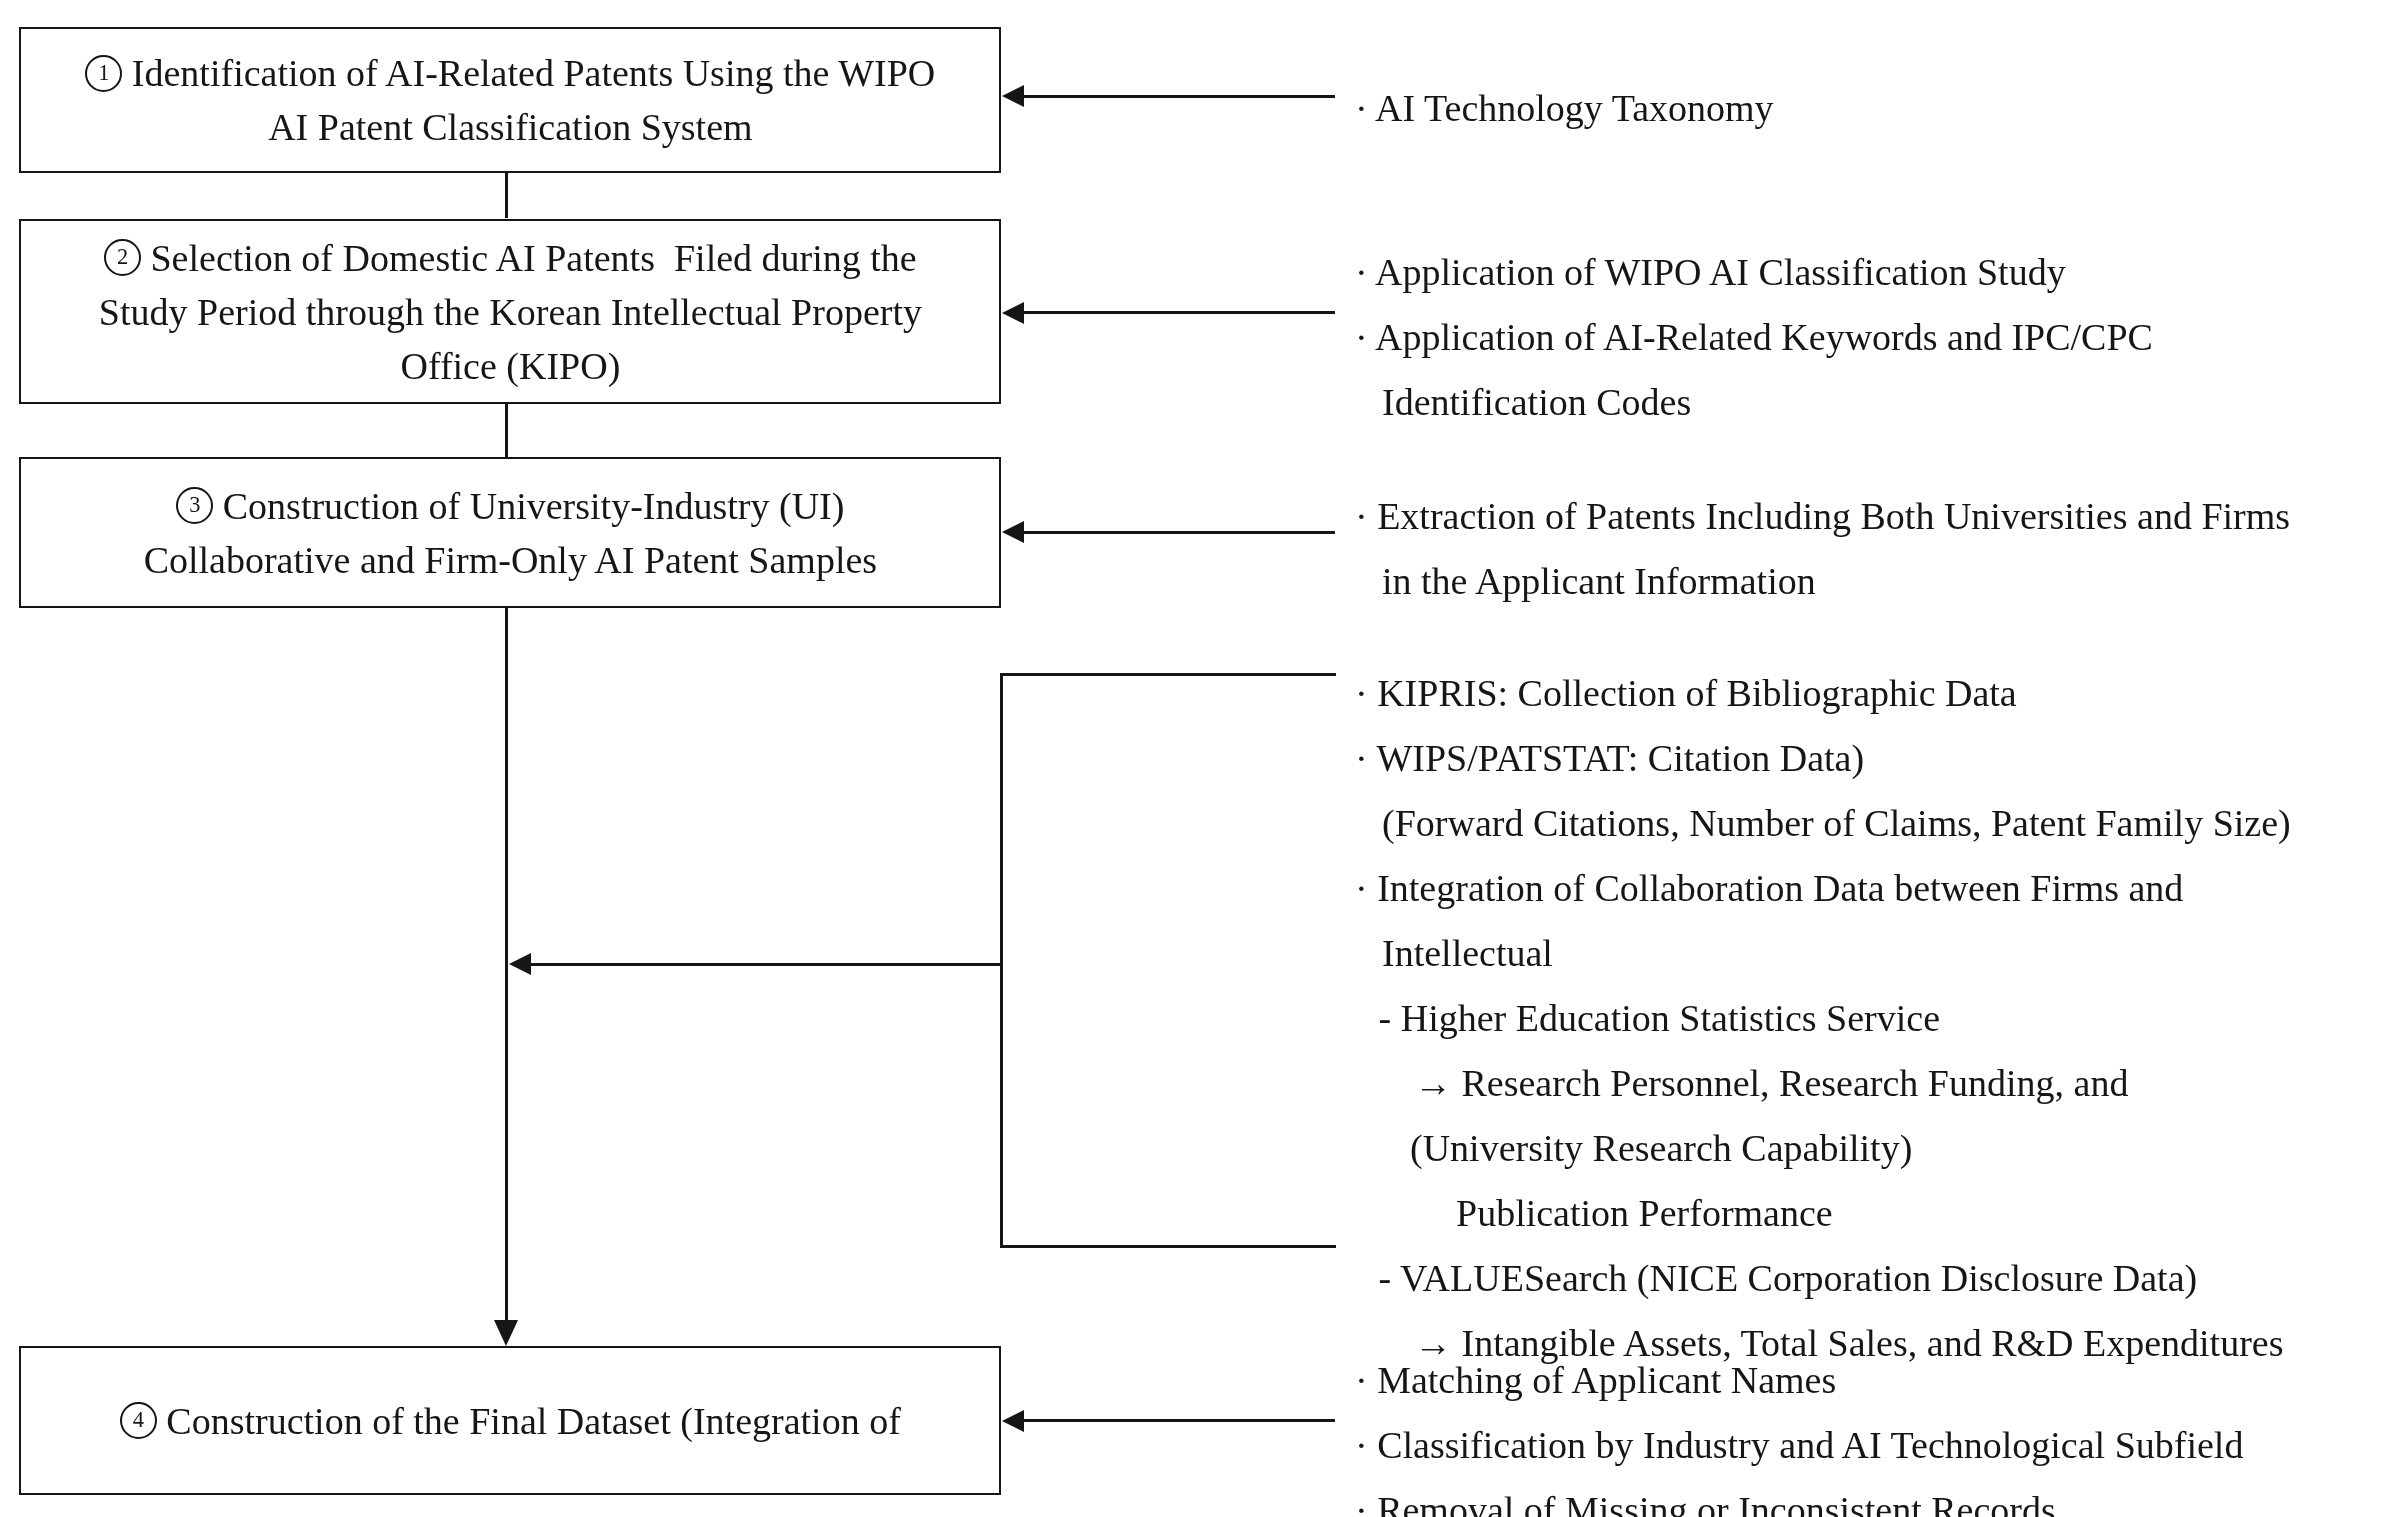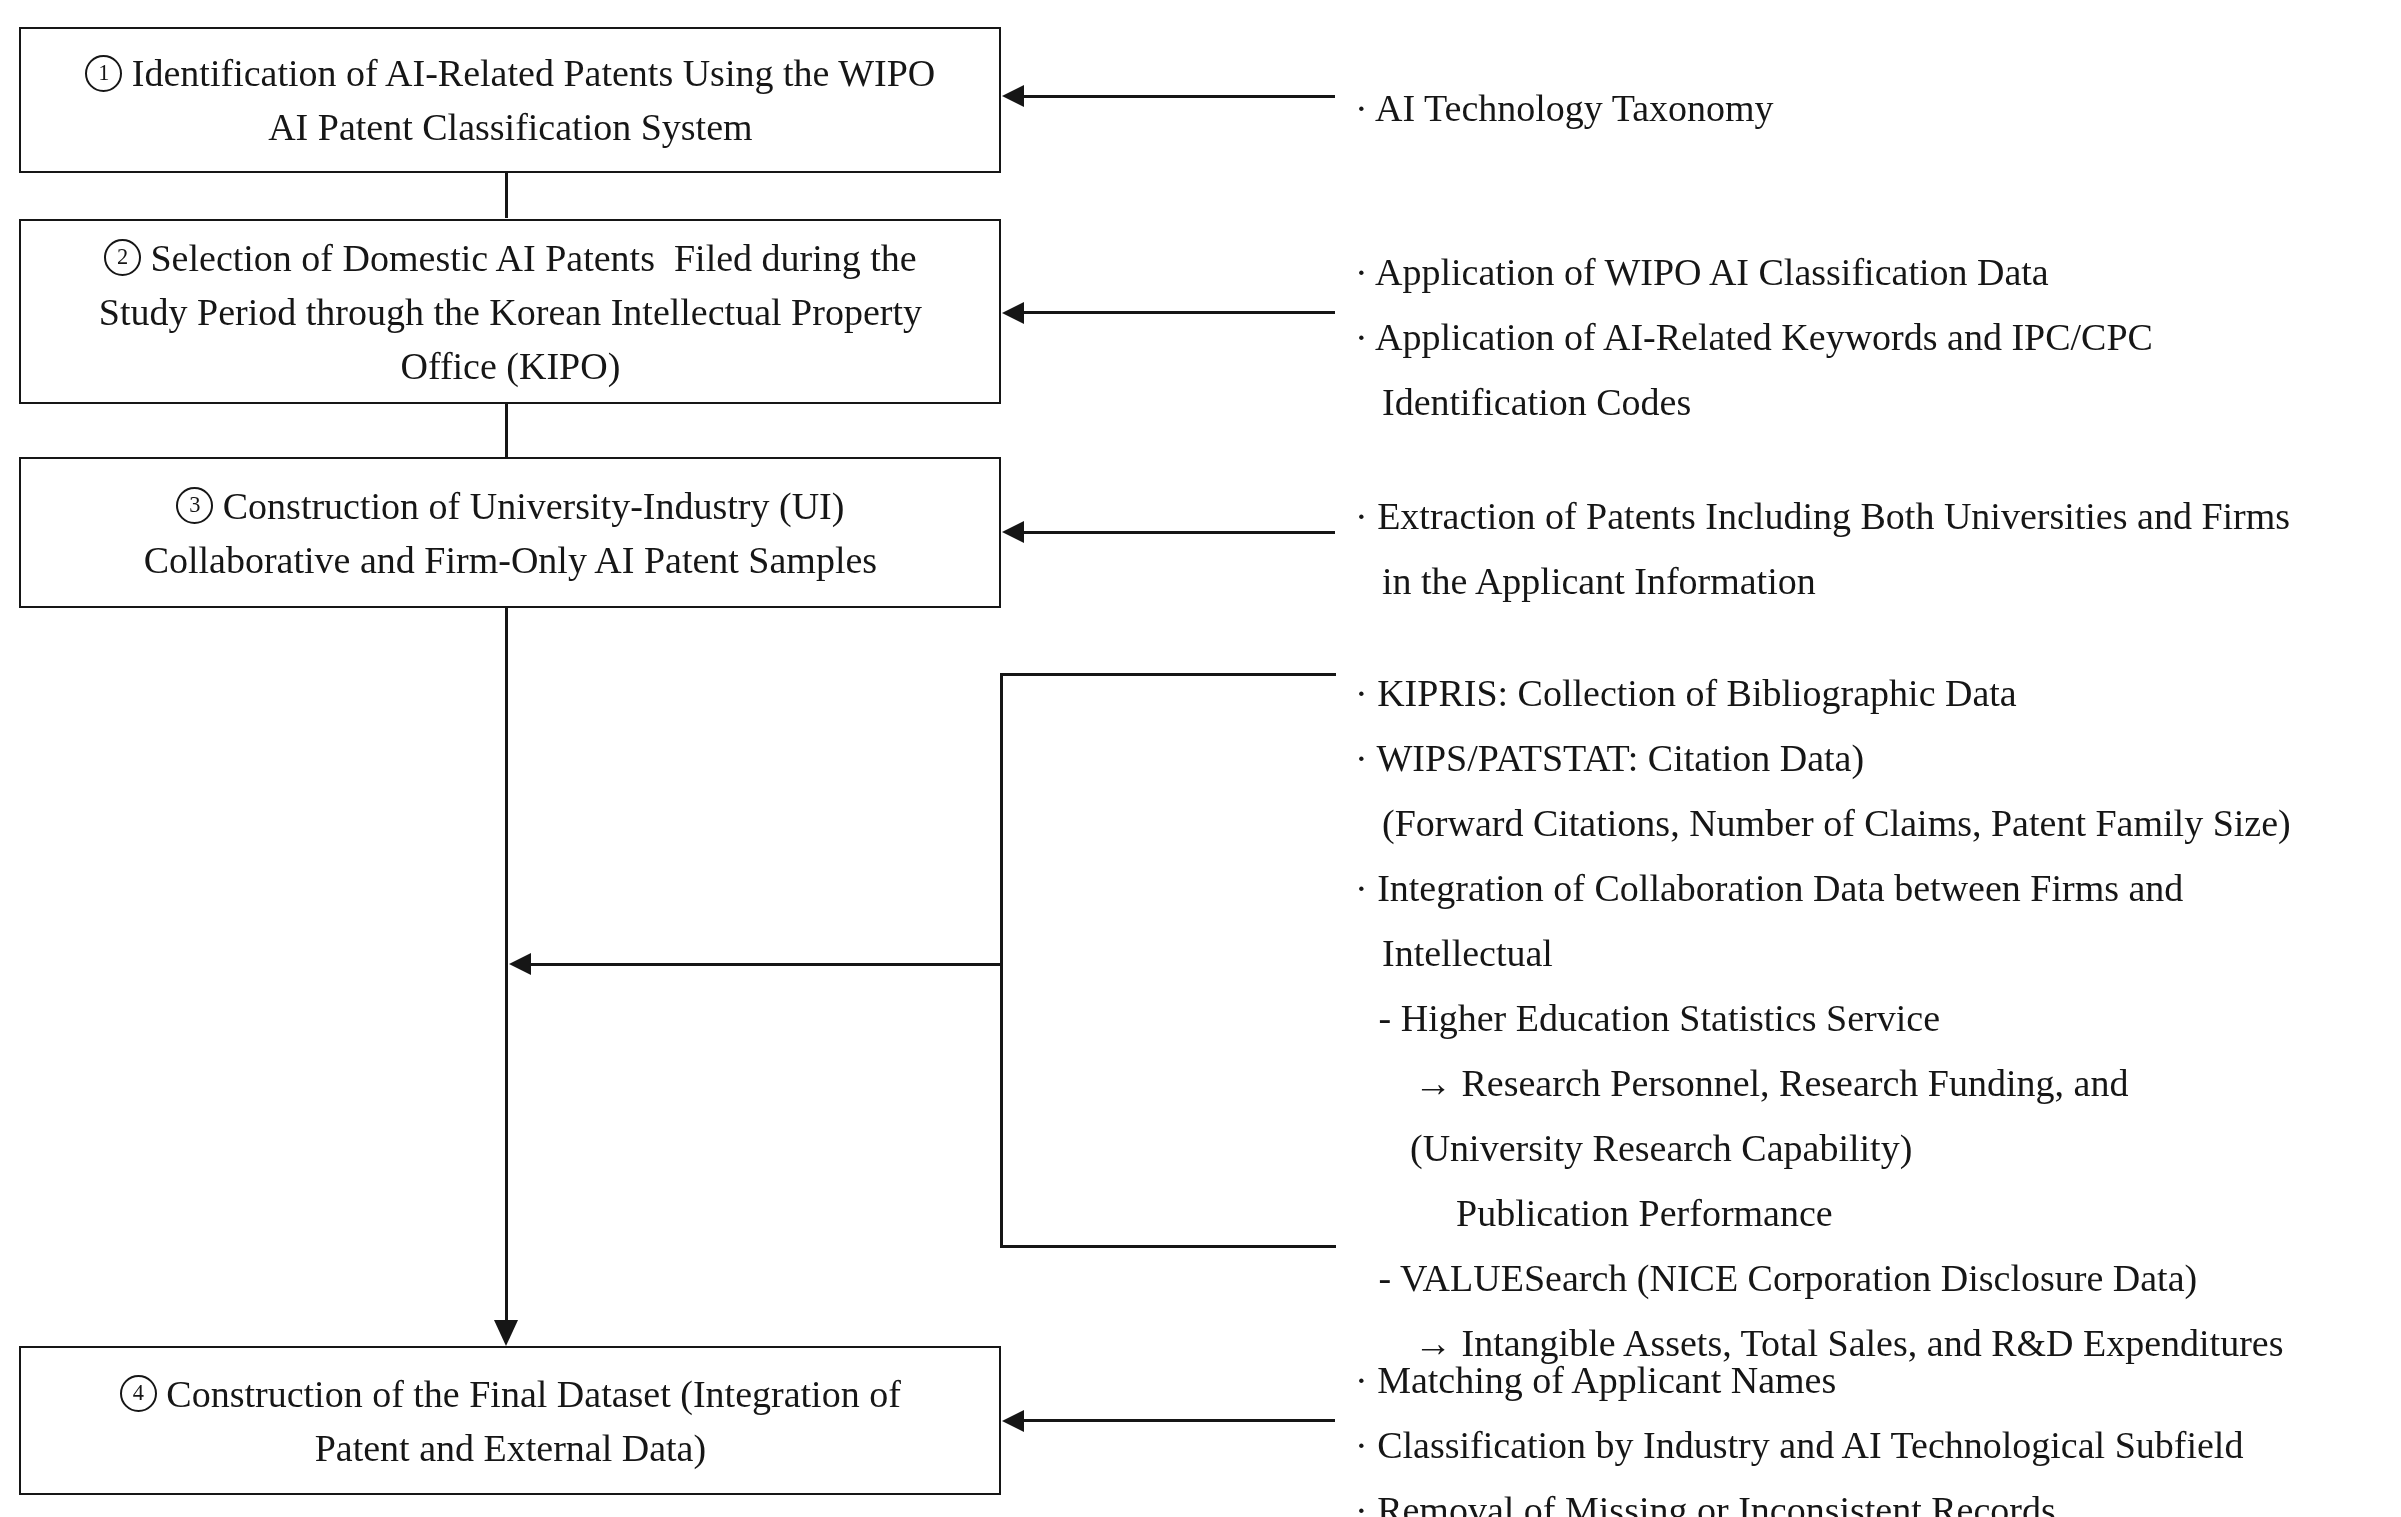--- a/index.html
+++ b/index.html
@@ -71,21 +71,20 @@
       <span>Construction of University-Industry (UI)</span>
     </div>
     <div class="bline">Collaborative and Firm-Only AI Patent Samples</div>
   </div>
 
   <div class="pbox" style="top:1346px;height:149px;">
     <div class="bline first">
       <span class="circ">4</span>
       <span>Construction of the Final Dataset (Integration of</span>
     </div>
-    <div class="bline">Patent and External Data)</div>
   </div>
 
   <div class="vline" style="left:505px;top:173px;height:45px;"></div>
   <div class="vline" style="left:505px;top:404px;height:54px;"></div>
   <div class="vline" style="left:505px;top:608px;height:715px;"></div>
   <div class="ah-down" style="left:494px;top:1320px;"></div>
 
   <div class="hline" style="left:1022px;top:95px;width:313px;"></div>
   <div class="ah-left" style="left:1002px;top:85px;"></div>
 
@@ -102,21 +101,21 @@
   <div class="hline" style="left:1000px;top:673px;width:336px;"></div>
   <div class="hline" style="left:1000px;top:1245px;width:336px;"></div>
   <div class="hline" style="left:530px;top:963px;width:471px;"></div>
   <div class="ah-left" style="left:509px;top:953px;"></div>
 
   <div class="anno" style="top:70px;">
     <div class="aline">· AI Technology Taxonomy</div>
   </div>
 
   <div class="anno" style="top:234px;">
-    <div class="aline">· Application of WIPO AI Classification Data</div>
+    <div class="aline">· Application of WIPO AI Classification Study</div>
     <div class="aline">· Application of AI-Related Keywords and IPC/CPC</div>
     <div class="aline ind-cont">Identification Codes</div>
   </div>
 
   <div class="anno" style="top:478px;">
     <div class="aline">· Extraction of Patents Including Both Universities and Firms</div>
     <div class="aline ind-cont">in the Applicant Information</div>
   </div>
 
   <div class="anno" style="top:655px;">

